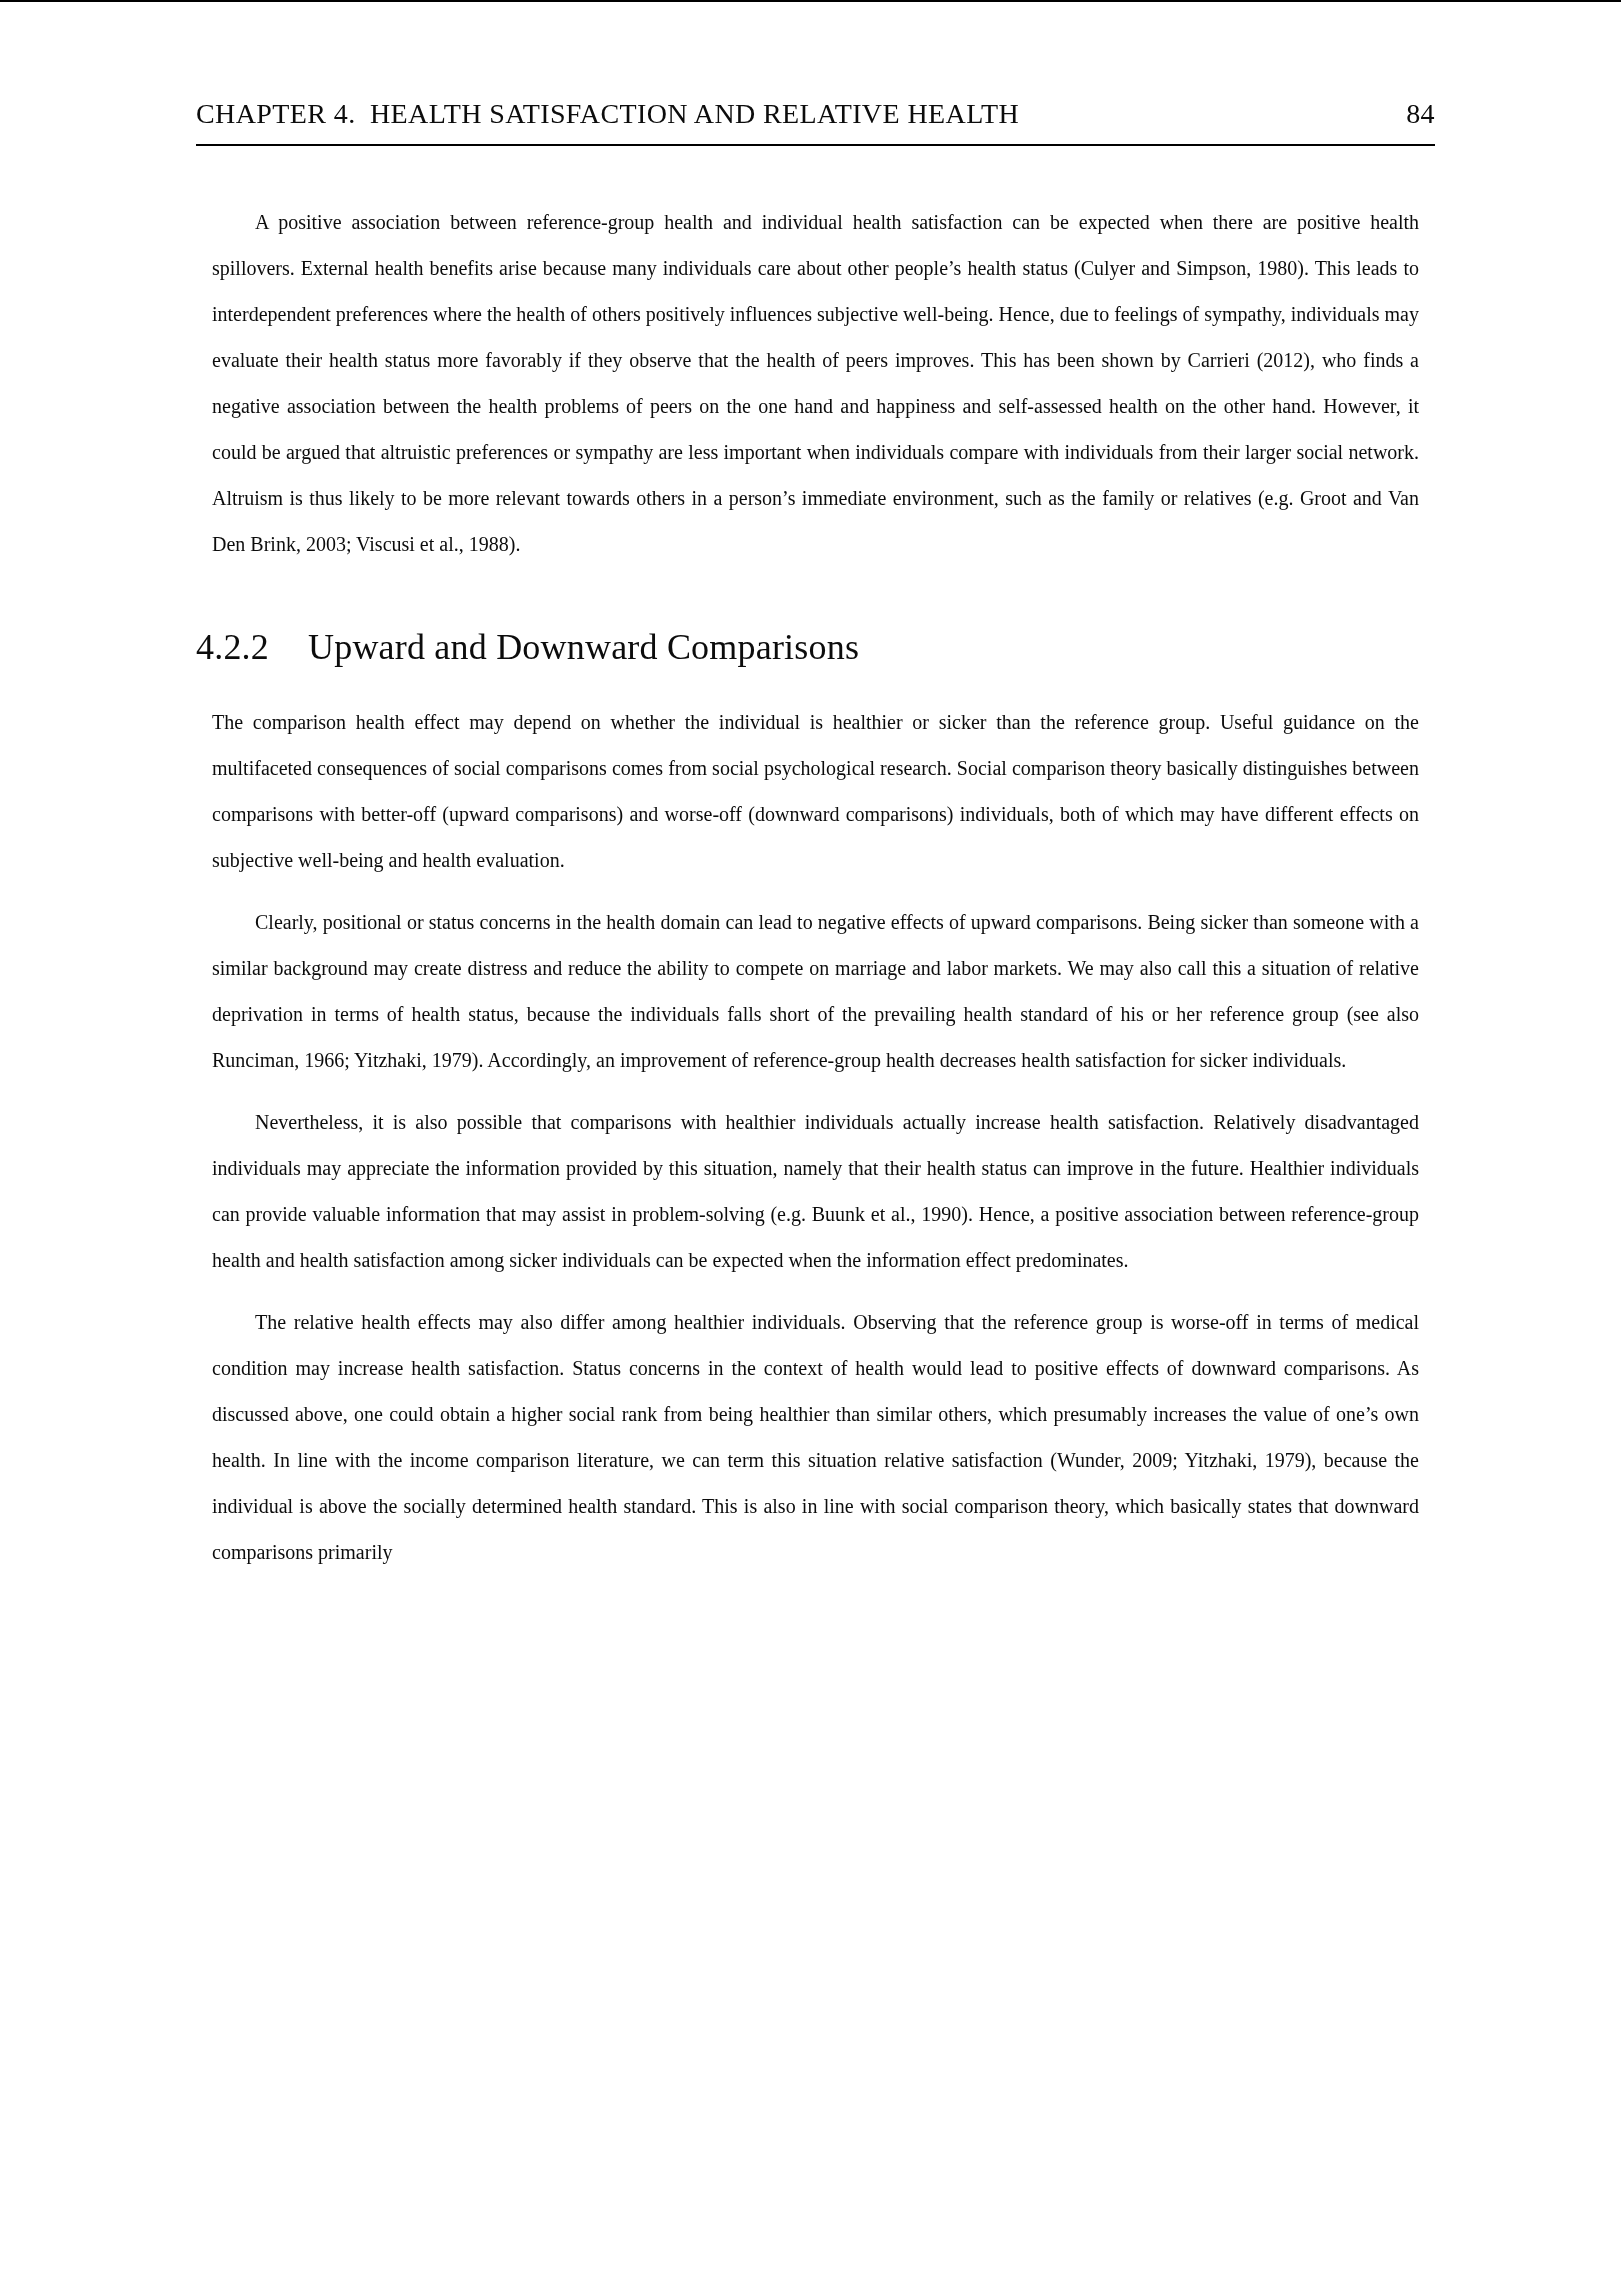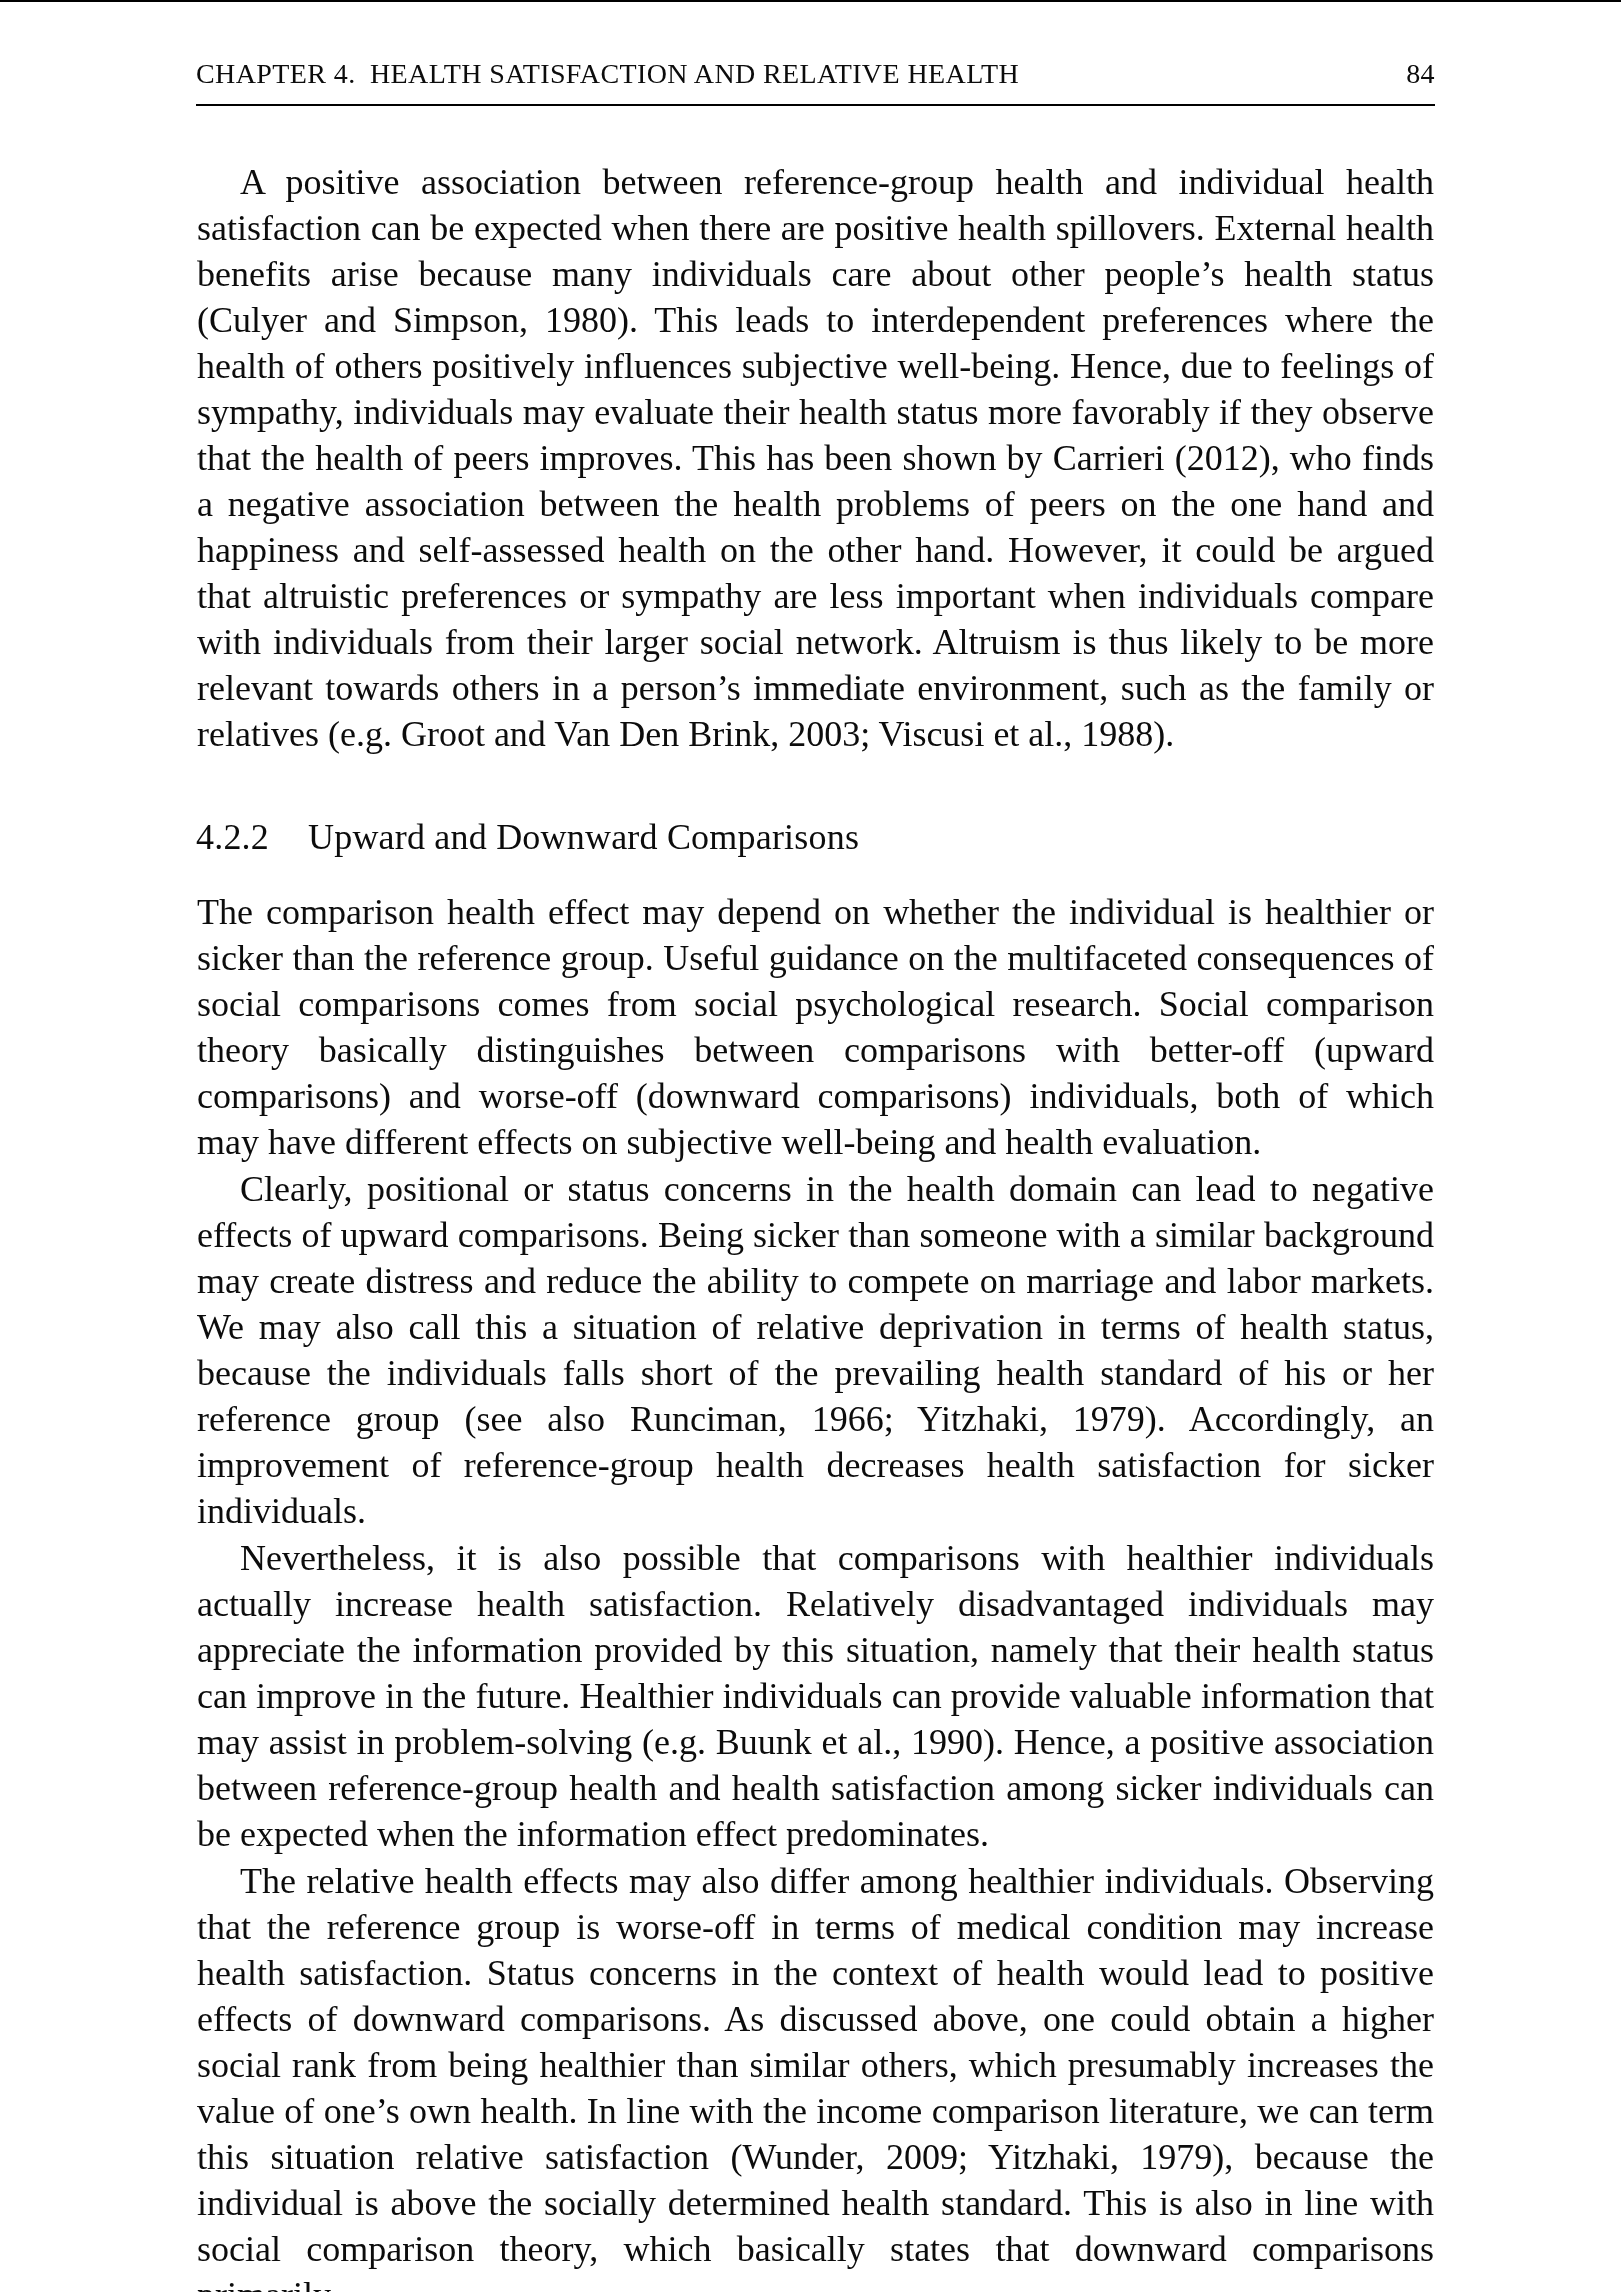--- a/index.html
+++ b/index.html
@@ -7,21 +7,21 @@
     padding: 0;
     background: #ffffff;
   }
   .page {
     position: relative;
     width: 1621px;
     height: 2293px;
     margin: 0 auto;
     background: #ffffff;
     box-sizing: border-box;
-    padding: 56px 186px 39px 196px;
+    padding: 96px 186px 39px 196px;
     border-top: 2.9px solid #000000;
     overflow: hidden;
     color: #0c0c0c;
     font-family: "Liberation Serif", "DejaVu Serif", serif;
   }
   .running-header {
     display: flex;
     justify-content: space-between;
     align-items: baseline;
     font-size: 28px;
@@ -29,24 +29,24 @@
   }
   .running-header .chapter {
     white-space: pre;
   }
   .header-rule {
     border: none;
     border-top: 2px solid #000000;
     margin: 13.7px 0 0 0;
   }
   .body-text p {
-    font-size: 36px;
+    font-size: 20px;
     line-height: 46px;
     text-align: justify;
-    margin: 1px;
+    margin: 16px;
     hyphens: auto;
     -webkit-hyphens: auto;
   }
   .body-text p.indent {
     text-indent: 43px;
   }
   .body-text p.first {
     margin-top: 53px;
   }
   .section-heading {

